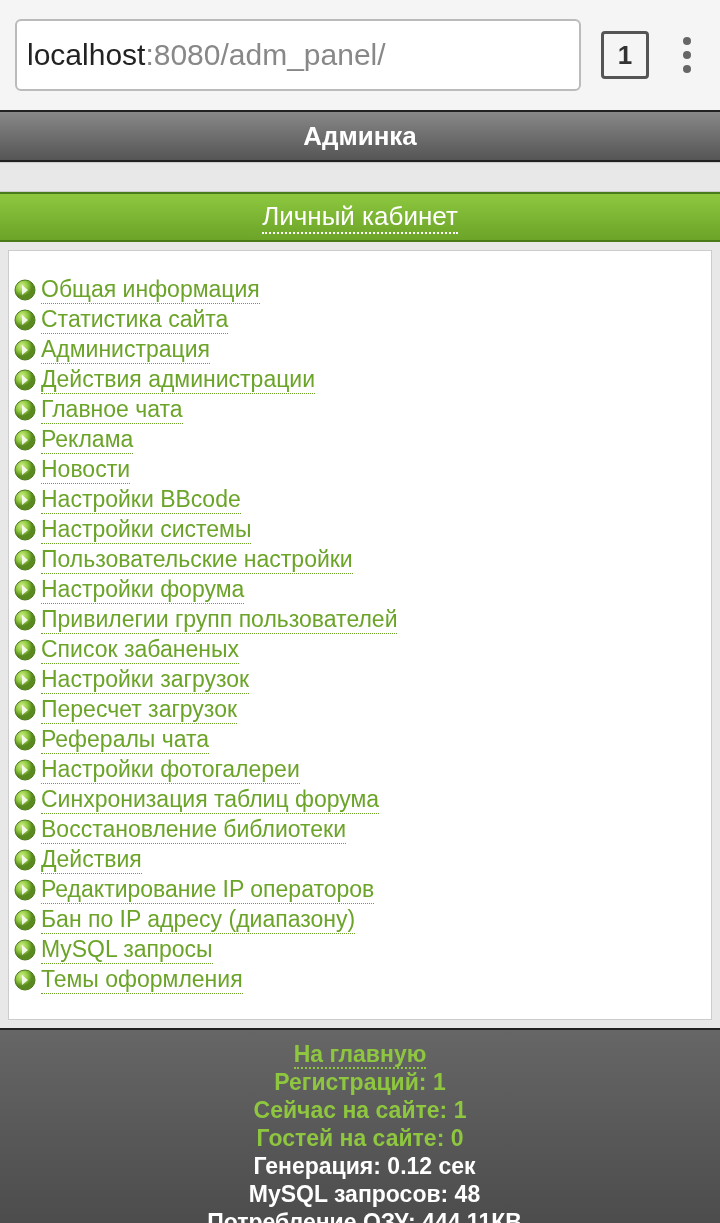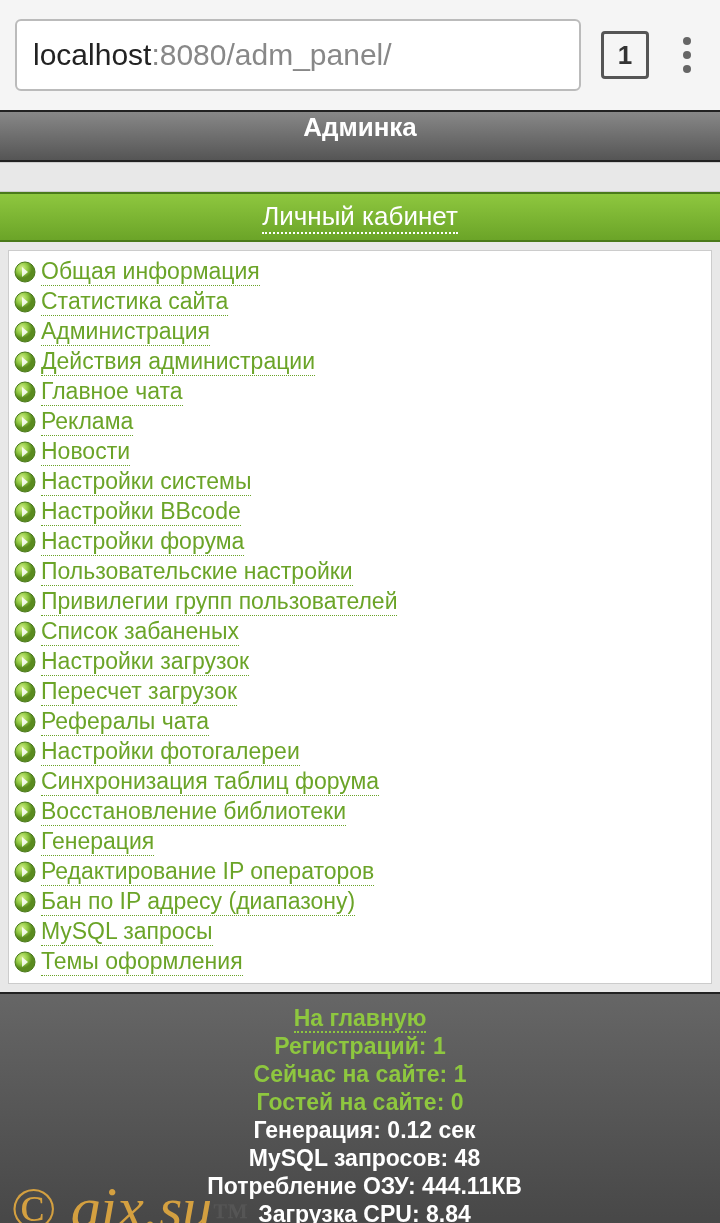--- a/index.html
+++ b/index.html
@@ -19,21 +19,21 @@
       align-items: center;
       padding: 0 15px;
       gap: 20px;
     }
     .url-bar {
       flex: 1;
       height: 72px;
       border: 2px solid #bbb;
       border-radius: 6px;
       background: #fff;
-      padding: 0 16px;
+      padding: 0 10px;
       display: flex;
       align-items: center;
       font-size: 30px;
     }
     .url-host { color: #222; }
     .url-path { color: #888; }
     .tabs-button {
       width: 48px;
       height: 48px;
       border: 3px solid #555;
@@ -61,21 +61,21 @@
       background: #666;
     }
     
     
     .title-bar {
       background: linear-gradient(to bottom, #888 0%, #555 100%);
       border-top: 2px solid #222;
       border-bottom: 2px solid #222;
       height: 52px;
       display: flex;
-      align-items: flex-start;
+      align-items: center;
       justify-content: center;
       color: #fff;
       font-size: 26px;
       font-weight: bold;
     }
     
     .spacer {
       height: 30px;
       background: #e8e8e8;
       border-top: 1px solid #ccc;
@@ -96,21 +96,21 @@
     }
     .section-header span {
       border-bottom: 2px dotted #fff;
     }
     
     
     .menu-container {
       background: #fff;
       margin: 8px;
       border: 1px solid #ccc;
-      padding: 6px 4px;
+      padding: 24px 4px;
     }
     .menu-item {
       display: flex;
       align-items: center;
       gap: 4px;
       padding: 1px 0;
       line-height: 27px;
     }
     .bullet-icon {
       width: 24px;
@@ -312,37 +312,53 @@
             <radialGradient id="g" cx="35%" cy="30%">
               <stop offset="0%" stop-color="#d4f08c"></stop>
               <stop offset="60%" stop-color="#8ec73f"></stop>
               <stop offset="100%" stop-color="#5a8a1f"></stop>
             </radialGradient>
           </defs>
   <circle cx="12" cy="12" r="10" fill="url(#g)" stroke="#4a7a1a" stroke-width="1"></circle>
   <path d="M9 7 L15 12 L9 17 Z" fill="#fff" opacity="0.85"></path>
 </svg>
       </span>
+      <a href="#">Настройки BBcode</a>
+    </div>
+    <div class="menu-item">
+      <span class="bullet-icon">
+        <svg viewBox="0 0 24 24" width="24" height="24">
+  <defs>
+            <radialGradient id="g" cx="35%" cy="30%">
+              <stop offset="0%" stop-color="#d4f08c"></stop>
+              <stop offset="60%" stop-color="#8ec73f"></stop>
+              <stop offset="100%" stop-color="#5a8a1f"></stop>
+            </radialGradient>
+          </defs>
+  <circle cx="12" cy="12" r="10" fill="url(#g)" stroke="#4a7a1a" stroke-width="1"></circle>
+  <path d="M9 7 L15 12 L9 17 Z" fill="#fff" opacity="0.85"></path>
+</svg>
+      </span>
       <a href="#">Настройки системы</a>
     </div>
     <div class="menu-item">
       <span class="bullet-icon">
         <svg viewBox="0 0 24 24" width="24" height="24">
   <defs>
             <radialGradient id="g" cx="35%" cy="30%">
               <stop offset="0%" stop-color="#d4f08c"></stop>
               <stop offset="60%" stop-color="#8ec73f"></stop>
               <stop offset="100%" stop-color="#5a8a1f"></stop>
             </radialGradient>
           </defs>
   <circle cx="12" cy="12" r="10" fill="url(#g)" stroke="#4a7a1a" stroke-width="1"></circle>
   <path d="M9 7 L15 12 L9 17 Z" fill="#fff" opacity="0.85"></path>
 </svg>
       </span>
-      <a href="#">Настройки BBcode</a>
+      <a href="#">Пользовательские настройки</a>
     </div>
     <div class="menu-item">
       <span class="bullet-icon">
         <svg viewBox="0 0 24 24" width="24" height="24">
   <defs>
             <radialGradient id="g" cx="35%" cy="30%">
               <stop offset="0%" stop-color="#d4f08c"></stop>
               <stop offset="60%" stop-color="#8ec73f"></stop>
               <stop offset="100%" stop-color="#5a8a1f"></stop>
             </radialGradient>
@@ -360,36 +376,20 @@
             <radialGradient id="g" cx="35%" cy="30%">
               <stop offset="0%" stop-color="#d4f08c"></stop>
               <stop offset="60%" stop-color="#8ec73f"></stop>
               <stop offset="100%" stop-color="#5a8a1f"></stop>
             </radialGradient>
           </defs>
   <circle cx="12" cy="12" r="10" fill="url(#g)" stroke="#4a7a1a" stroke-width="1"></circle>
   <path d="M9 7 L15 12 L9 17 Z" fill="#fff" opacity="0.85"></path>
 </svg>
       </span>
-      <a href="#">Пользовательские настройки</a>
-    </div>
-    <div class="menu-item">
-      <span class="bullet-icon">
-        <svg viewBox="0 0 24 24" width="24" height="24">
-  <defs>
-            <radialGradient id="g" cx="35%" cy="30%">
-              <stop offset="0%" stop-color="#d4f08c"></stop>
-              <stop offset="60%" stop-color="#8ec73f"></stop>
-              <stop offset="100%" stop-color="#5a8a1f"></stop>
-            </radialGradient>
-          </defs>
-  <circle cx="12" cy="12" r="10" fill="url(#g)" stroke="#4a7a1a" stroke-width="1"></circle>
-  <path d="M9 7 L15 12 L9 17 Z" fill="#fff" opacity="0.85"></path>
-</svg>
-      </span>
       <a href="#">Привилегии групп пользователей</a>
     </div>
     <div class="menu-item">
       <span class="bullet-icon">
         <svg viewBox="0 0 24 24" width="24" height="24">
   <defs>
             <radialGradient id="g" cx="35%" cy="30%">
               <stop offset="0%" stop-color="#d4f08c"></stop>
               <stop offset="60%" stop-color="#8ec73f"></stop>
               <stop offset="100%" stop-color="#5a8a1f"></stop>
@@ -504,21 +504,21 @@
             <radialGradient id="g" cx="35%" cy="30%">
               <stop offset="0%" stop-color="#d4f08c"></stop>
               <stop offset="60%" stop-color="#8ec73f"></stop>
               <stop offset="100%" stop-color="#5a8a1f"></stop>
             </radialGradient>
           </defs>
   <circle cx="12" cy="12" r="10" fill="url(#g)" stroke="#4a7a1a" stroke-width="1"></circle>
   <path d="M9 7 L15 12 L9 17 Z" fill="#fff" opacity="0.85"></path>
 </svg>
       </span>
-      <a href="#">Генерация</a>
+      <a href="#">Действия</a>
     </div>
     <div class="menu-item">
       <span class="bullet-icon">
         <svg viewBox="0 0 24 24" width="24" height="24">
   <defs>
             <radialGradient id="g" cx="35%" cy="30%">
               <stop offset="0%" stop-color="#d4f08c"></stop>
               <stop offset="60%" stop-color="#8ec73f"></stop>
               <stop offset="100%" stop-color="#5a8a1f"></stop>
             </radialGradient>

